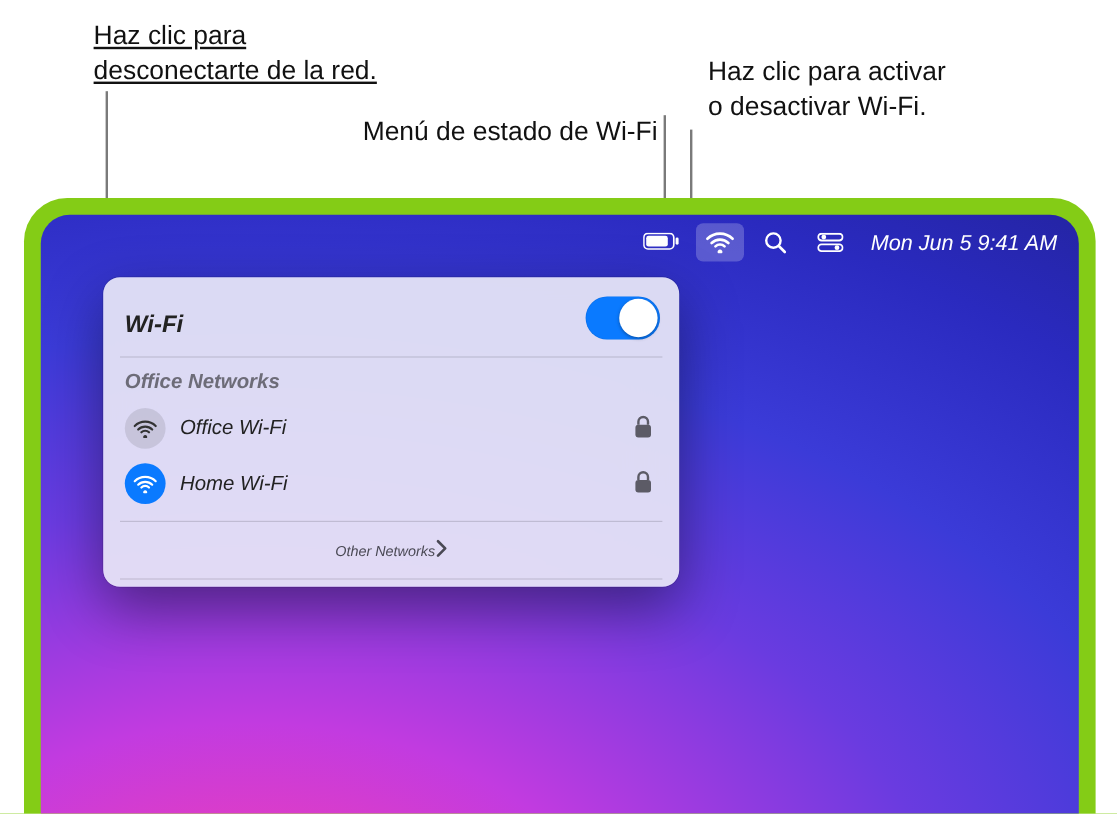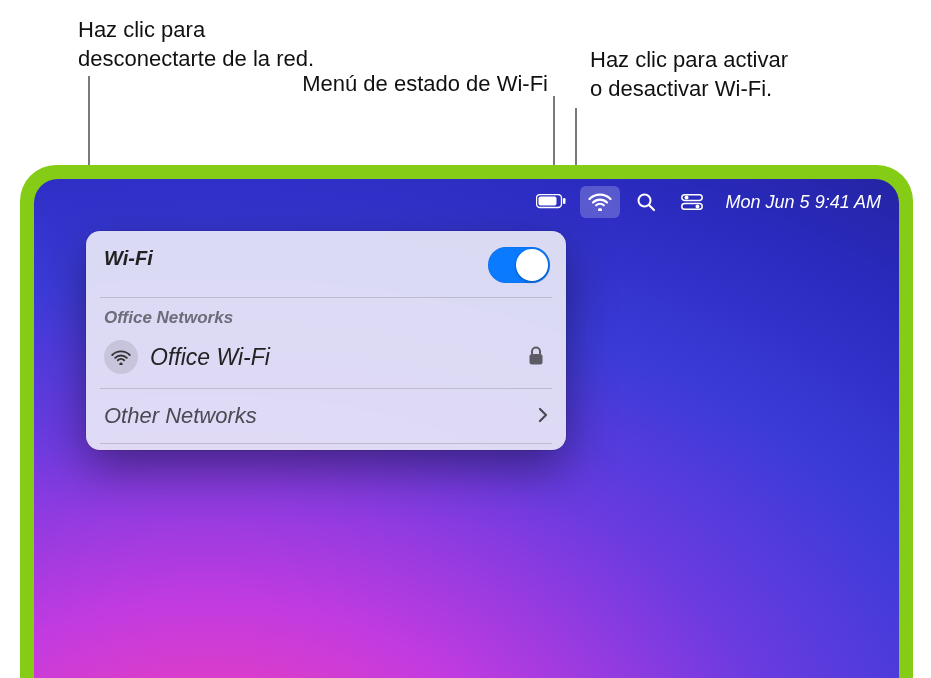--- a/index.html
+++ b/index.html
@@ -91,21 +91,21 @@
     left: 52px;
     width: 480px;
     background: rgba(233,232,246,0.92);
     border-radius: 14px;
     box-shadow: 0 18px 48px rgba(0,0,0,0.42), 0 0 0 .6px rgba(0,0,0,0.18);
     padding: 10px 14px 4px 14px;
     backdrop-filter: blur(20px);
   }
   .panel-header {
     display: flex;
-    align-items: flex-start;
+    align-items: flex-end;
     justify-content: space-between;
     padding: 6px 2px 12px 4px;
     gap: 44px;
   }
   .panel-title {
     font-size: 20px;
     font-weight: 700;
     color: #222;
   }
   .toggle {
@@ -153,49 +153,49 @@
     border-radius: 50%;
     display: flex;
     align-items: center;
     justify-content: center;
     flex: 0 0 auto;
   }
   .net-icon.inactive { background: rgba(0,0,0,0.10); }
   .net-icon.active   { background: #0a7aff; }
   .net-name {
     flex: 1 1 auto;
-    font-size: 23px;
+    font-size: 17px;
     color: #222;
   }
   .lock-icon {
     flex: 0 0 auto;
     width: 20px;
     height: 22px;
     color: #5c5b66;
   }
 
   .row-link {
     display: flex;
     align-items: center;
-    justify-content: space-between;
+    justify-content: center;
     padding: 12px 4px;
-    font-size: 22px;
+    font-size: 12px;
     color: #4a4954;
   }
   .chevron {
     color: #4a4954;
     flex: 0 0 auto;
   }
 </style>
 </head>
 <body>
 
-<div class="callout" style="left:78px; top:16px; width:300px;">Haz clic para<br>desconectarte de la red.</div>
-
-<div class="callout right" style="left:248px; top:70px; width:300px;">Menú de estado de Wi-Fi</div>
+<div class="callout" style="left:78px; top:16px; width:300px;text-decoration:underline;">Haz clic para<br>desconectarte de la red.</div>
+
+<div class="callout right" style="left:248px; top:96px; width:300px;">Menú de estado de Wi-Fi</div>
 
 <div class="callout" style="left:590px; top:46px; width:300px;">Haz clic para activar<br>o desactivar Wi-Fi.</div>
 
 <div class="connector" style="left:88px; top:76px; width:1.5px; height:370px;"></div>
 <div class="connector" style="left:88px; top:446px; width:20px; height:1.5px;"></div>
 
 <div class="connector" style="left:553px; top:96px; width:1.5px; height:114px;"></div>
 
 <div class="connector" style="left:575px; top:108px; width:1.5px; height:168px;"></div>
 <div class="connector" style="left:548px; top:276px; width:27px; height:1.5px;"></div>
@@ -260,20 +260,37 @@
         </div>
         <div class="net-name">Office Wi-Fi</div>
         <div class="lock-icon">
           <svg width="16" height="20" viewBox="0 0 16 20">
             <rect x="1.5" y="8" width="13" height="10.5" rx="2.5" fill="#5c5b66"></rect>
             <path d="M4 8 V5.5 a4 4 0 0 1 8 0 V8" fill="none" stroke="#5c5b66" stroke-width="2"></path>
           </svg>
         </div>
       </div>
 
+      <div class="net-row">
+        <div class="net-icon active">
+          <svg width="20" height="15" viewBox="0 0 24 18">
+            <path d="M12 15 a2 2 0 1 0 0.001 0 Z" fill="#fff"></path>
+            <path d="M5 9.5 a10 10 0 0 1 14 0" fill="none" stroke="#fff" stroke-width="2.2" stroke-linecap="round"></path>
+            <path d="M1.5 6 a15 15 0 0 1 21 0" fill="none" stroke="#fff" stroke-width="2.2" stroke-linecap="round"></path>
+            <path d="M8.2 12.3 a5.4 5.4 0 0 1 7.6 0" fill="none" stroke="#fff" stroke-width="2.2" stroke-linecap="round"></path>
+          </svg>
+        </div>
+        <div class="net-name">Home Wi-Fi</div>
+        <div class="lock-icon">
+          <svg width="16" height="20" viewBox="0 0 16 20">
+            <rect x="1.5" y="8" width="13" height="10.5" rx="2.5" fill="#5c5b66"></rect>
+            <path d="M4 8 V5.5 a4 4 0 0 1 8 0 V8" fill="none" stroke="#5c5b66" stroke-width="2"></path>
+          </svg>
+        </div>
+      </div>
 
       <div class="divider" style="margin-top:8px;"></div>
 
       <div class="row-link">
         <span>Other Networks</span>
         <span class="chevron">
           <svg width="10" height="16" viewBox="0 0 10 16">
             <path d="M2 2 L8 8 L2 14" fill="none" stroke="#4a4954" stroke-width="2.2" stroke-linecap="round" stroke-linejoin="round"></path>
           </svg>
         </span>

